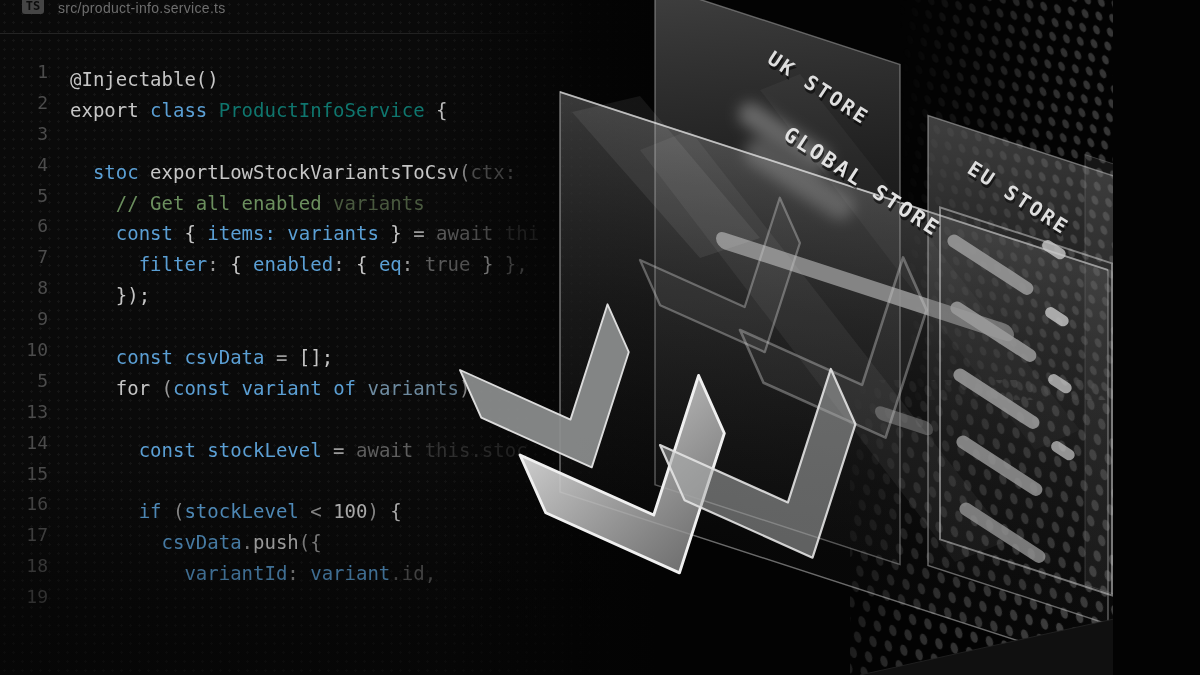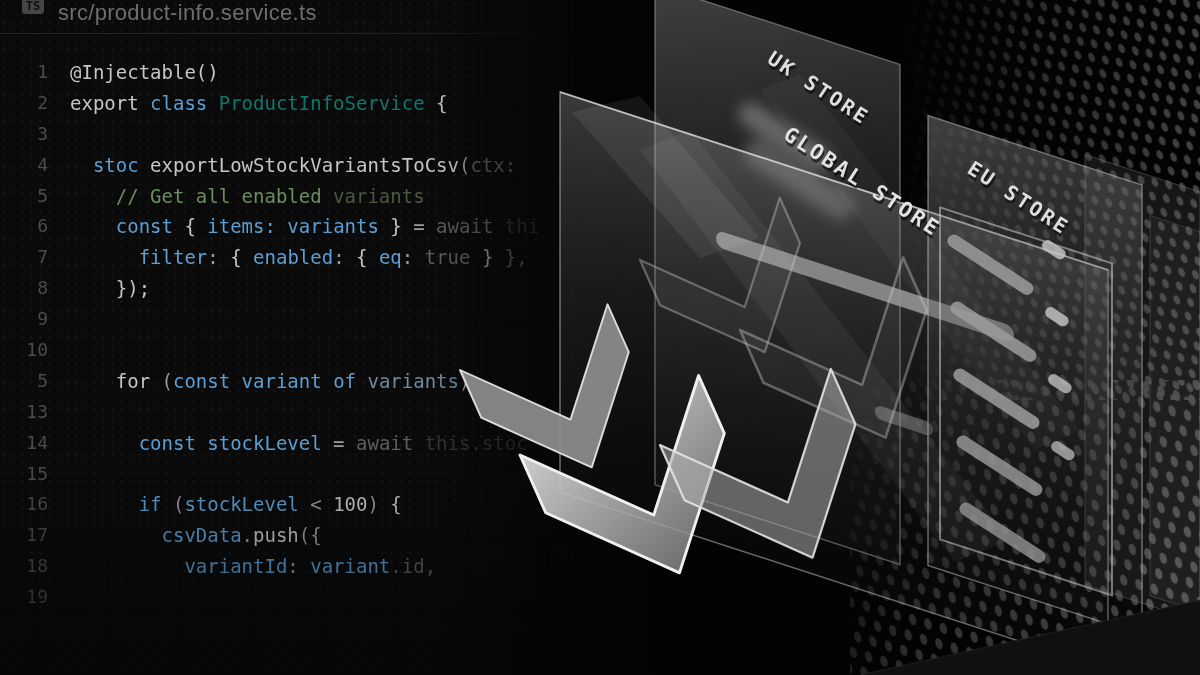--- a/index.html
+++ b/index.html
@@ -1,32 +1,32 @@
 <!DOCTYPE html>
 <html><head>
 <meta charset="utf-8">
 <style>
   html,body{margin:0;padding:0;background:#030303;}
-  .stage{position:relative;width:1200px;height:675px;overflow:hidden;background:#050505;
+  .stage{position:relative;width:1113px;height:675px;overflow:hidden;background:#050505;
          font-family:"DejaVu Sans Mono",monospace;}
   
   .editor-bg{position:absolute;left:0;top:0;bottom:0;width:660px;background:#0a0a0a;
     background-image:radial-gradient(circle,#151515 1px,transparent 1.2px);
     background-size:9px 9px;}
   .tabbar{position:absolute;left:0;top:0;width:640px;height:33px;}
   .divider{position:absolute;left:0;top:33px;width:585px;height:1px;
     background:linear-gradient(90deg,#242424 0%,#222 70%,rgba(34,34,34,0) 100%);}
   .ts-badge{position:absolute;left:22px;top:-3px;width:22px;height:17px;background:#454545;
     color:#0d0d0d;font:bold 12px/18px "DejaVu Sans Mono",monospace;text-align:center;border-radius:3px;}
   .file-path{position:absolute;left:58px;top:0px;font-family:"Liberation Sans",sans-serif;
-    font-size:22px;color:#6e6e6e;letter-spacing:.3px;}
+    font-size:14px;color:#6e6e6e;letter-spacing:.3px;}
   .code{position:absolute;left:0;top:57px;}
   .cl{display:flex;height:30.9px;line-height:30.9px;font-size:19px;}
   .ln{width:48px;text-align:right;color:#4c4c4c;font-size:18px;flex:none;}
-  .lc{padding-left:22px;white-space:pre;}
+  .lc{padding-left:22px;white-space:pre;margin-top:7px;}
   .tk-w{color:#c6c6c6}.tk-k{color:#5b9fd4}.tk-t{color:#0f766e}.tk-c{color:#6b8f5e}
   .tk-cf{color:#49593f}.tk-p{color:#9a9a9a}.tk-f{color:#5e5e5e}.tk-ff{color:#343434}
   .tk-kd{color:#6e8ba0}
   
   .fade-right{position:absolute;top:0;bottom:0;left:430px;width:230px;pointer-events:none;
     background:linear-gradient(90deg,rgba(3,3,3,0),rgba(3,3,3,.9) 80%,#030303);}
   .blackout{position:absolute;top:0;bottom:0;left:655px;right:0;background:#030303;}
   .vignette-bottom{position:absolute;left:0;bottom:0;width:660px;height:220px;pointer-events:none;
     background:linear-gradient(rgba(3,3,3,0),rgba(3,3,3,.5) 85%);}
   .illu{position:absolute;left:0;top:0;width:1200px;height:675px;}
@@ -77,20 +77,21 @@
       <div class="cl">
         <span class="ln">8</span>
         <span class="lc"><span class="tk-w">    });</span></span>
       </div>
       <div class="cl">
         <span class="ln">9</span>
         <span class="lc"></span>
       </div>
       <div class="cl">
         <span class="ln">10</span>
+        <span class="lc"><span class="tk-w">    </span><span class="tk-k">const </span><span class="tk-k">csvData</span><span class="tk-p"> = </span><span class="tk-w">[];</span></span>
       </div>
       <div class="cl">
         <span class="ln">5</span>
         <span class="lc"><span class="tk-w">    for </span><span class="tk-p">(</span><span class="tk-k">const </span><span class="tk-k">variant </span><span class="tk-k">of </span><span class="tk-kd">variants</span><span class="tk-p">)</span></span>
       </div>
       <div class="cl">
         <span class="ln">13</span>
       </div>
       <div class="cl">
         <span class="ln">14</span>

